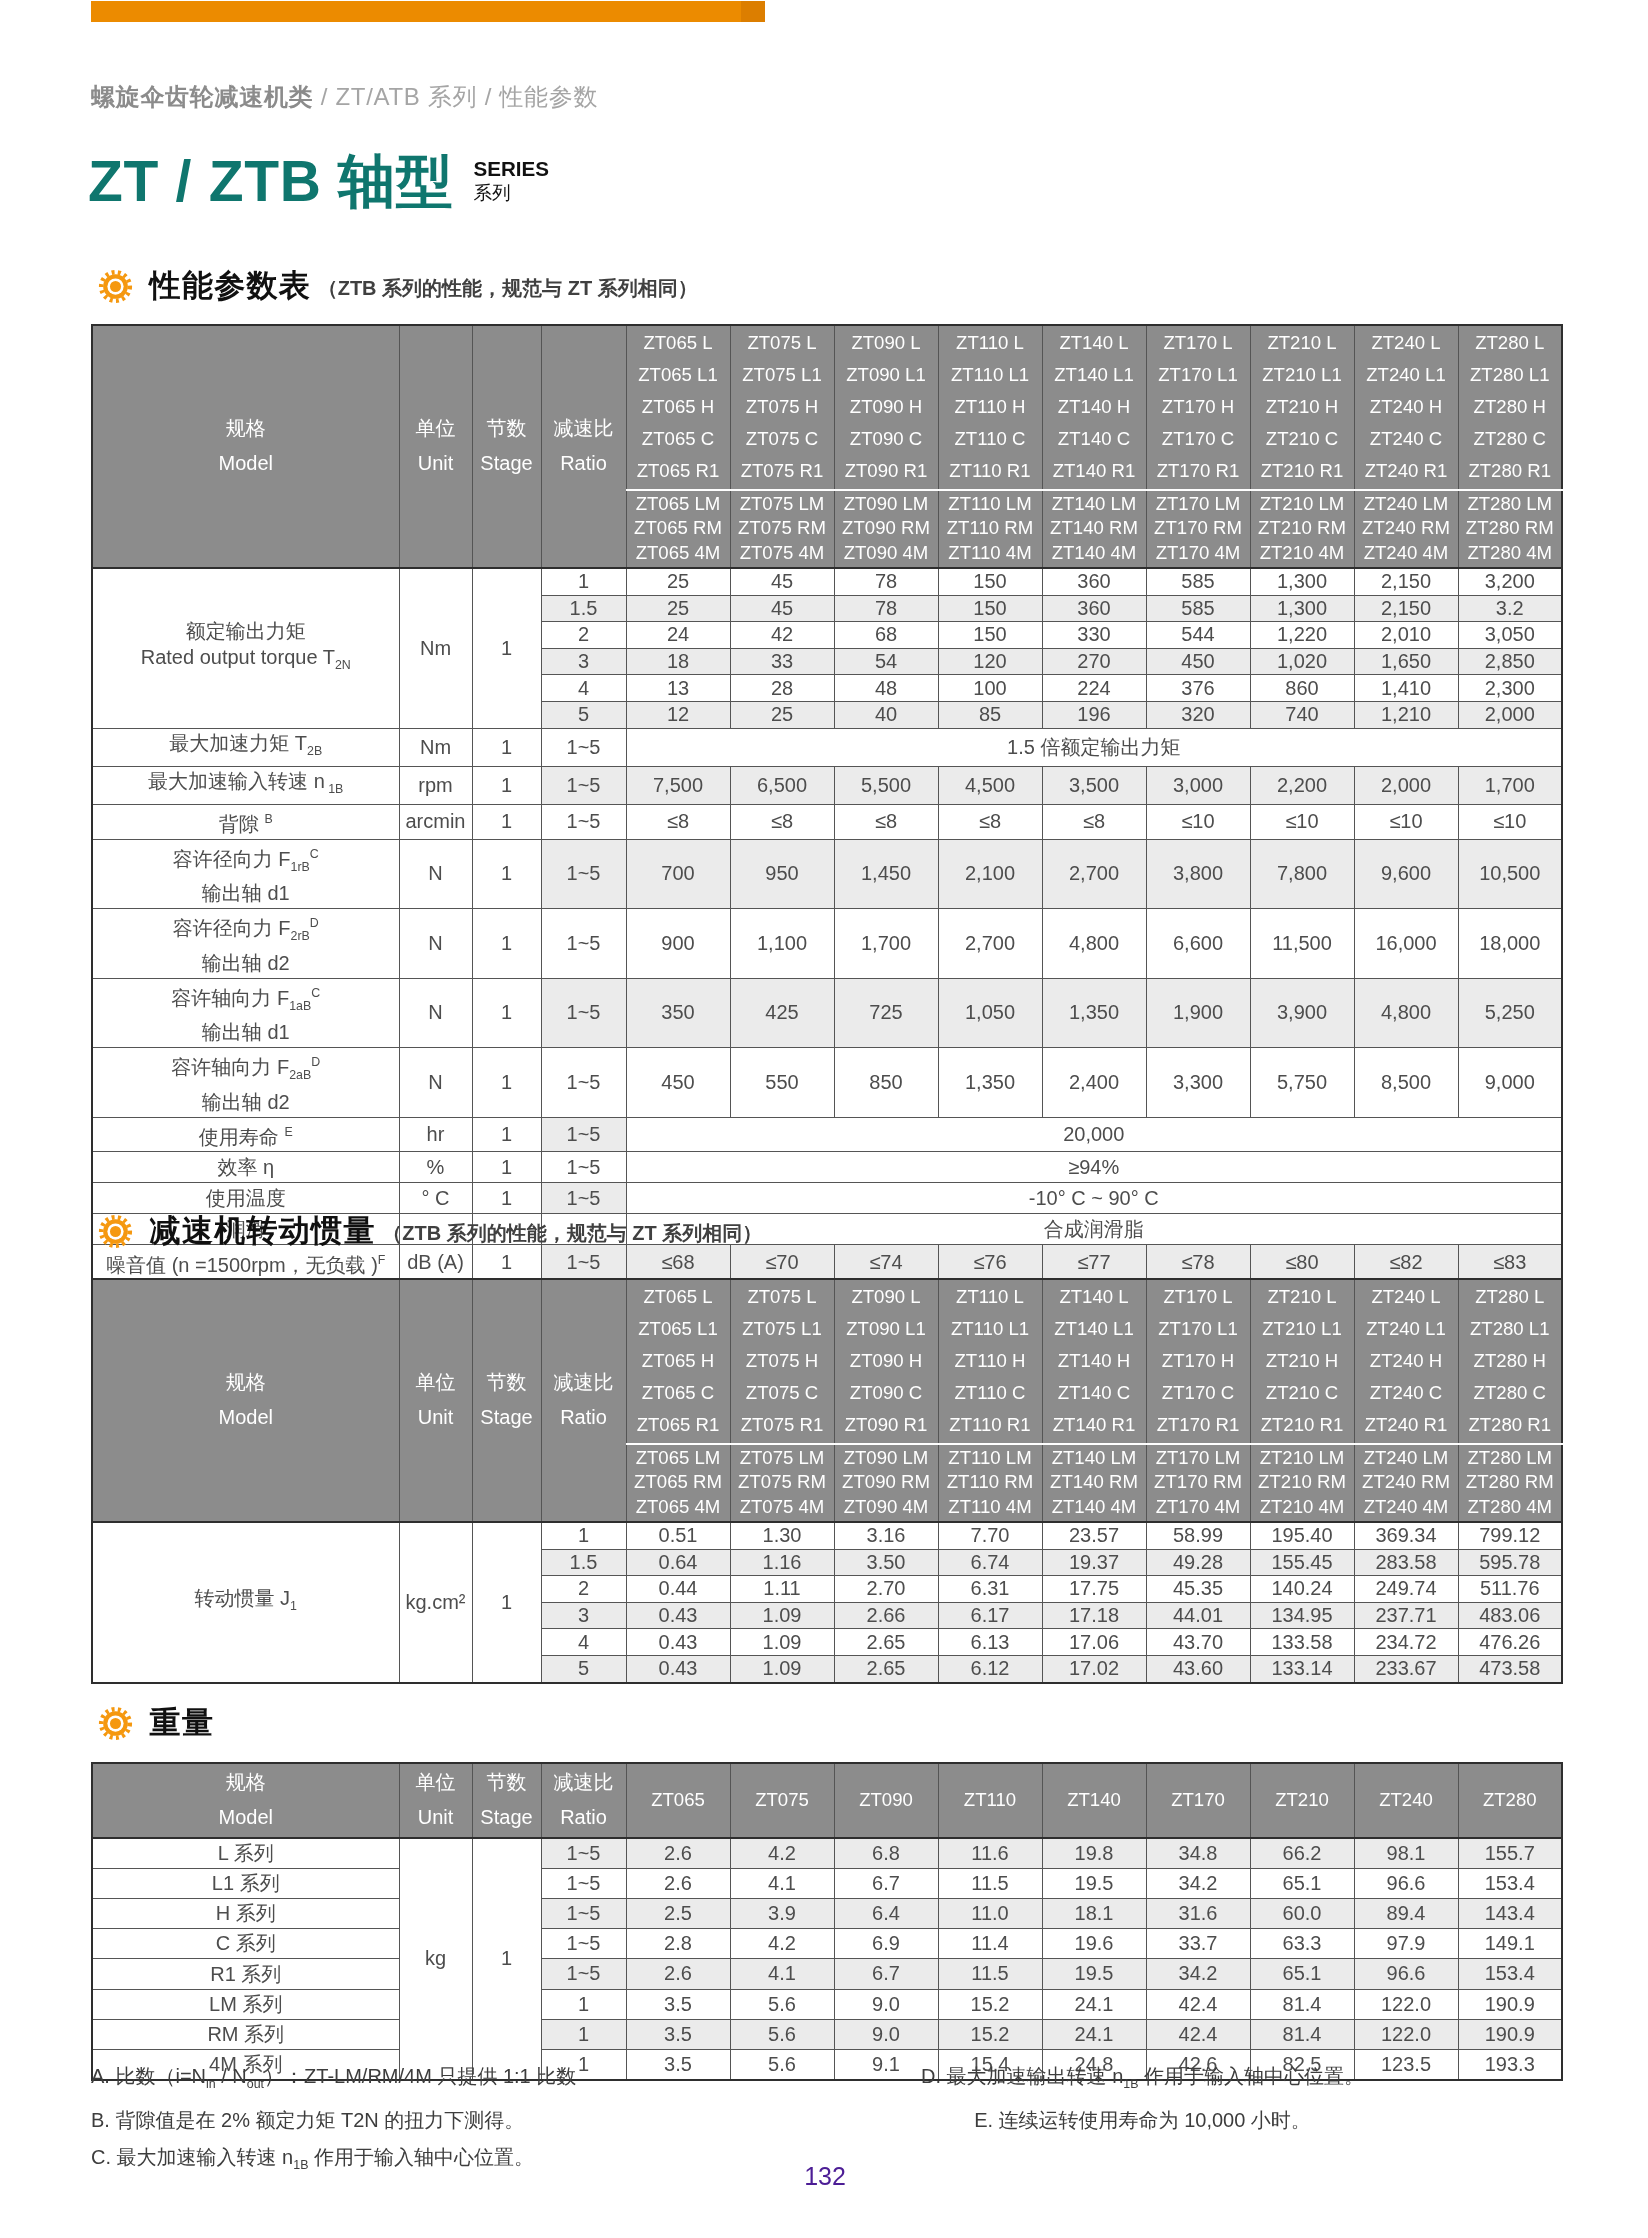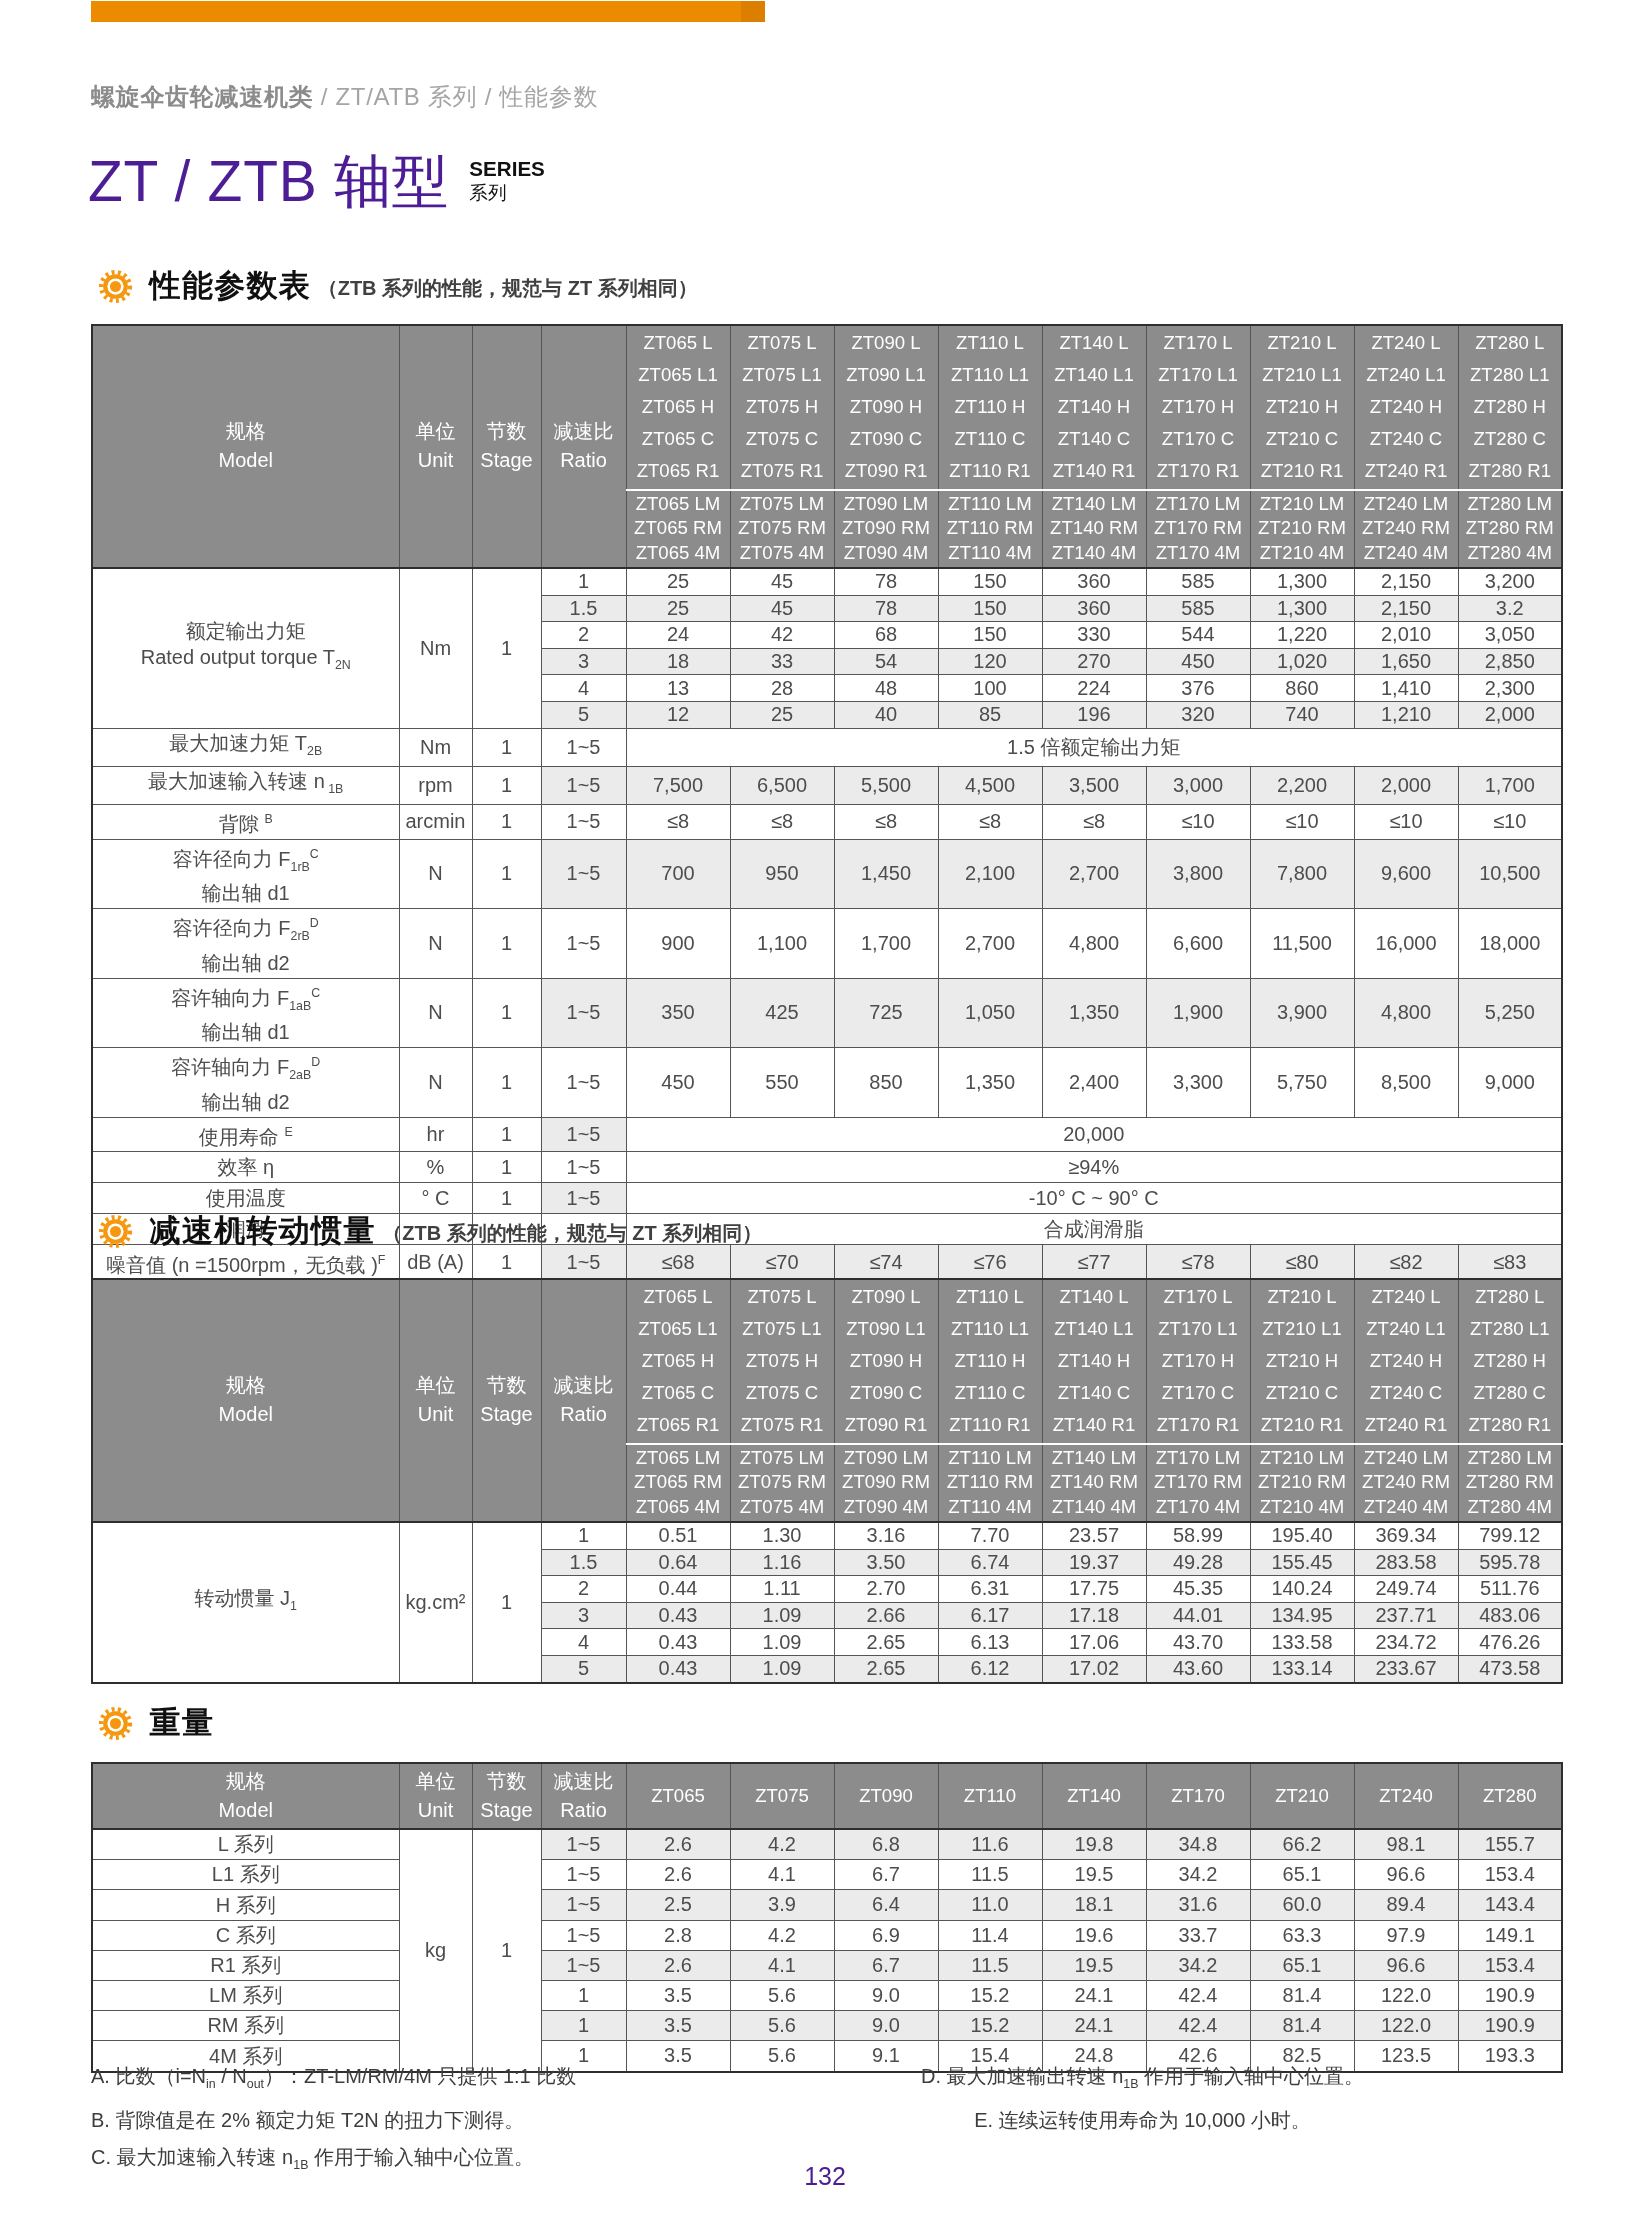--- a/index.html
+++ b/index.html
@@ -9,41 +9,41 @@
   
   .topbar{position:absolute;left:91px;top:1.3px;width:674px;height:21px;background:#EC8B00;}
   .topbar-end{position:absolute;right:0;top:0;width:24px;height:21px;background:#DC7E00;}
 
   
   .breadcrumb{position:absolute;left:91px;top:81px;font-size:24px;letter-spacing:0.7px;color:#a5a5a5;white-space:nowrap;}
   .bc-bold{font-weight:bold;color:#8b8b8b;}
 
   
   .title-row{position:absolute;left:88px;top:148px;display:flex;align-items:flex-start;}
-  .page-title{margin:0;font-size:57px;font-weight:400;color:#4c1d95;letter-spacing:0.7px;line-height:66px;}
+  .page-title{margin:0;font-size:57px;font-weight:700;color:#0f766e;letter-spacing:0.7px;line-height:66px;}
   .series-stack{margin-left:20px;padding-top:9.3px;color:#111;}
   .series-en{font-size:20.6px;font-weight:bold;line-height:24px;}
   .series-cn{font-size:18.6px;line-height:24px;}
 
   
   .sec{position:absolute;left:96px;display:flex;align-items:center;}
   .gear{width:39px;height:39px;flex:0 0 auto;}
   .sec-title{font-size:31px;font-weight:bold;color:#101010;margin-left:14.6px;letter-spacing:1.3px;white-space:nowrap;}
   .sec-paren{font-size:20px;font-weight:bold;color:#404040;margin-left:6.6px;padding-top:4px;white-space:nowrap;}
 
   
   table{border-collapse:collapse;table-layout:fixed;width:1468px;background:#fff;border:2px solid #2e2e2e;position:absolute;left:91px;}
   #t1{top:324px;} #t2{top:1278px;} #t3{top:1762px;}
   col.col-spec{width:307px;} col.col-unit{width:73px;} col.col-stage{width:69px;}
   col.col-ratio{width:85px;} col.col-m{width:104px;}
   th,td{border:0.7px solid #555;}
   thead{border-bottom:2.7px solid #2e2e2e;}
   th{background:#8C8C8C;color:#fff;font-weight:normal;text-align:center;vertical-align:middle;
      font-size:18.6px;line-height:32px;padding:1.3px 1.3px;}
-  .th-left{font-size:20px;line-height:29px;}
+  .th-left{font-size:20px;line-height:35px;}
   .th-model-bottom{border-top:2px solid #fff;line-height:24.6px;}
   #t1 thead tr:first-child,#t2 thead tr:first-child{height:158px;}
   #t1 thead tr:last-child,#t2 thead tr:last-child{height:74px;}
   #t3 thead tr{height:66px;}
   td{font-size:20px;color:#4d4d4d;text-align:center;vertical-align:middle;padding:1.3px 2.7px;
      border-top-width:1.3px;border-bottom-width:1.3px;}
   .c-label{line-height:26.6px;}
   .shade{background:#EBEBEB;}
   tbody tr{height:31px;}
   #t1 tbody tr.ratio{height:26.6px;}

